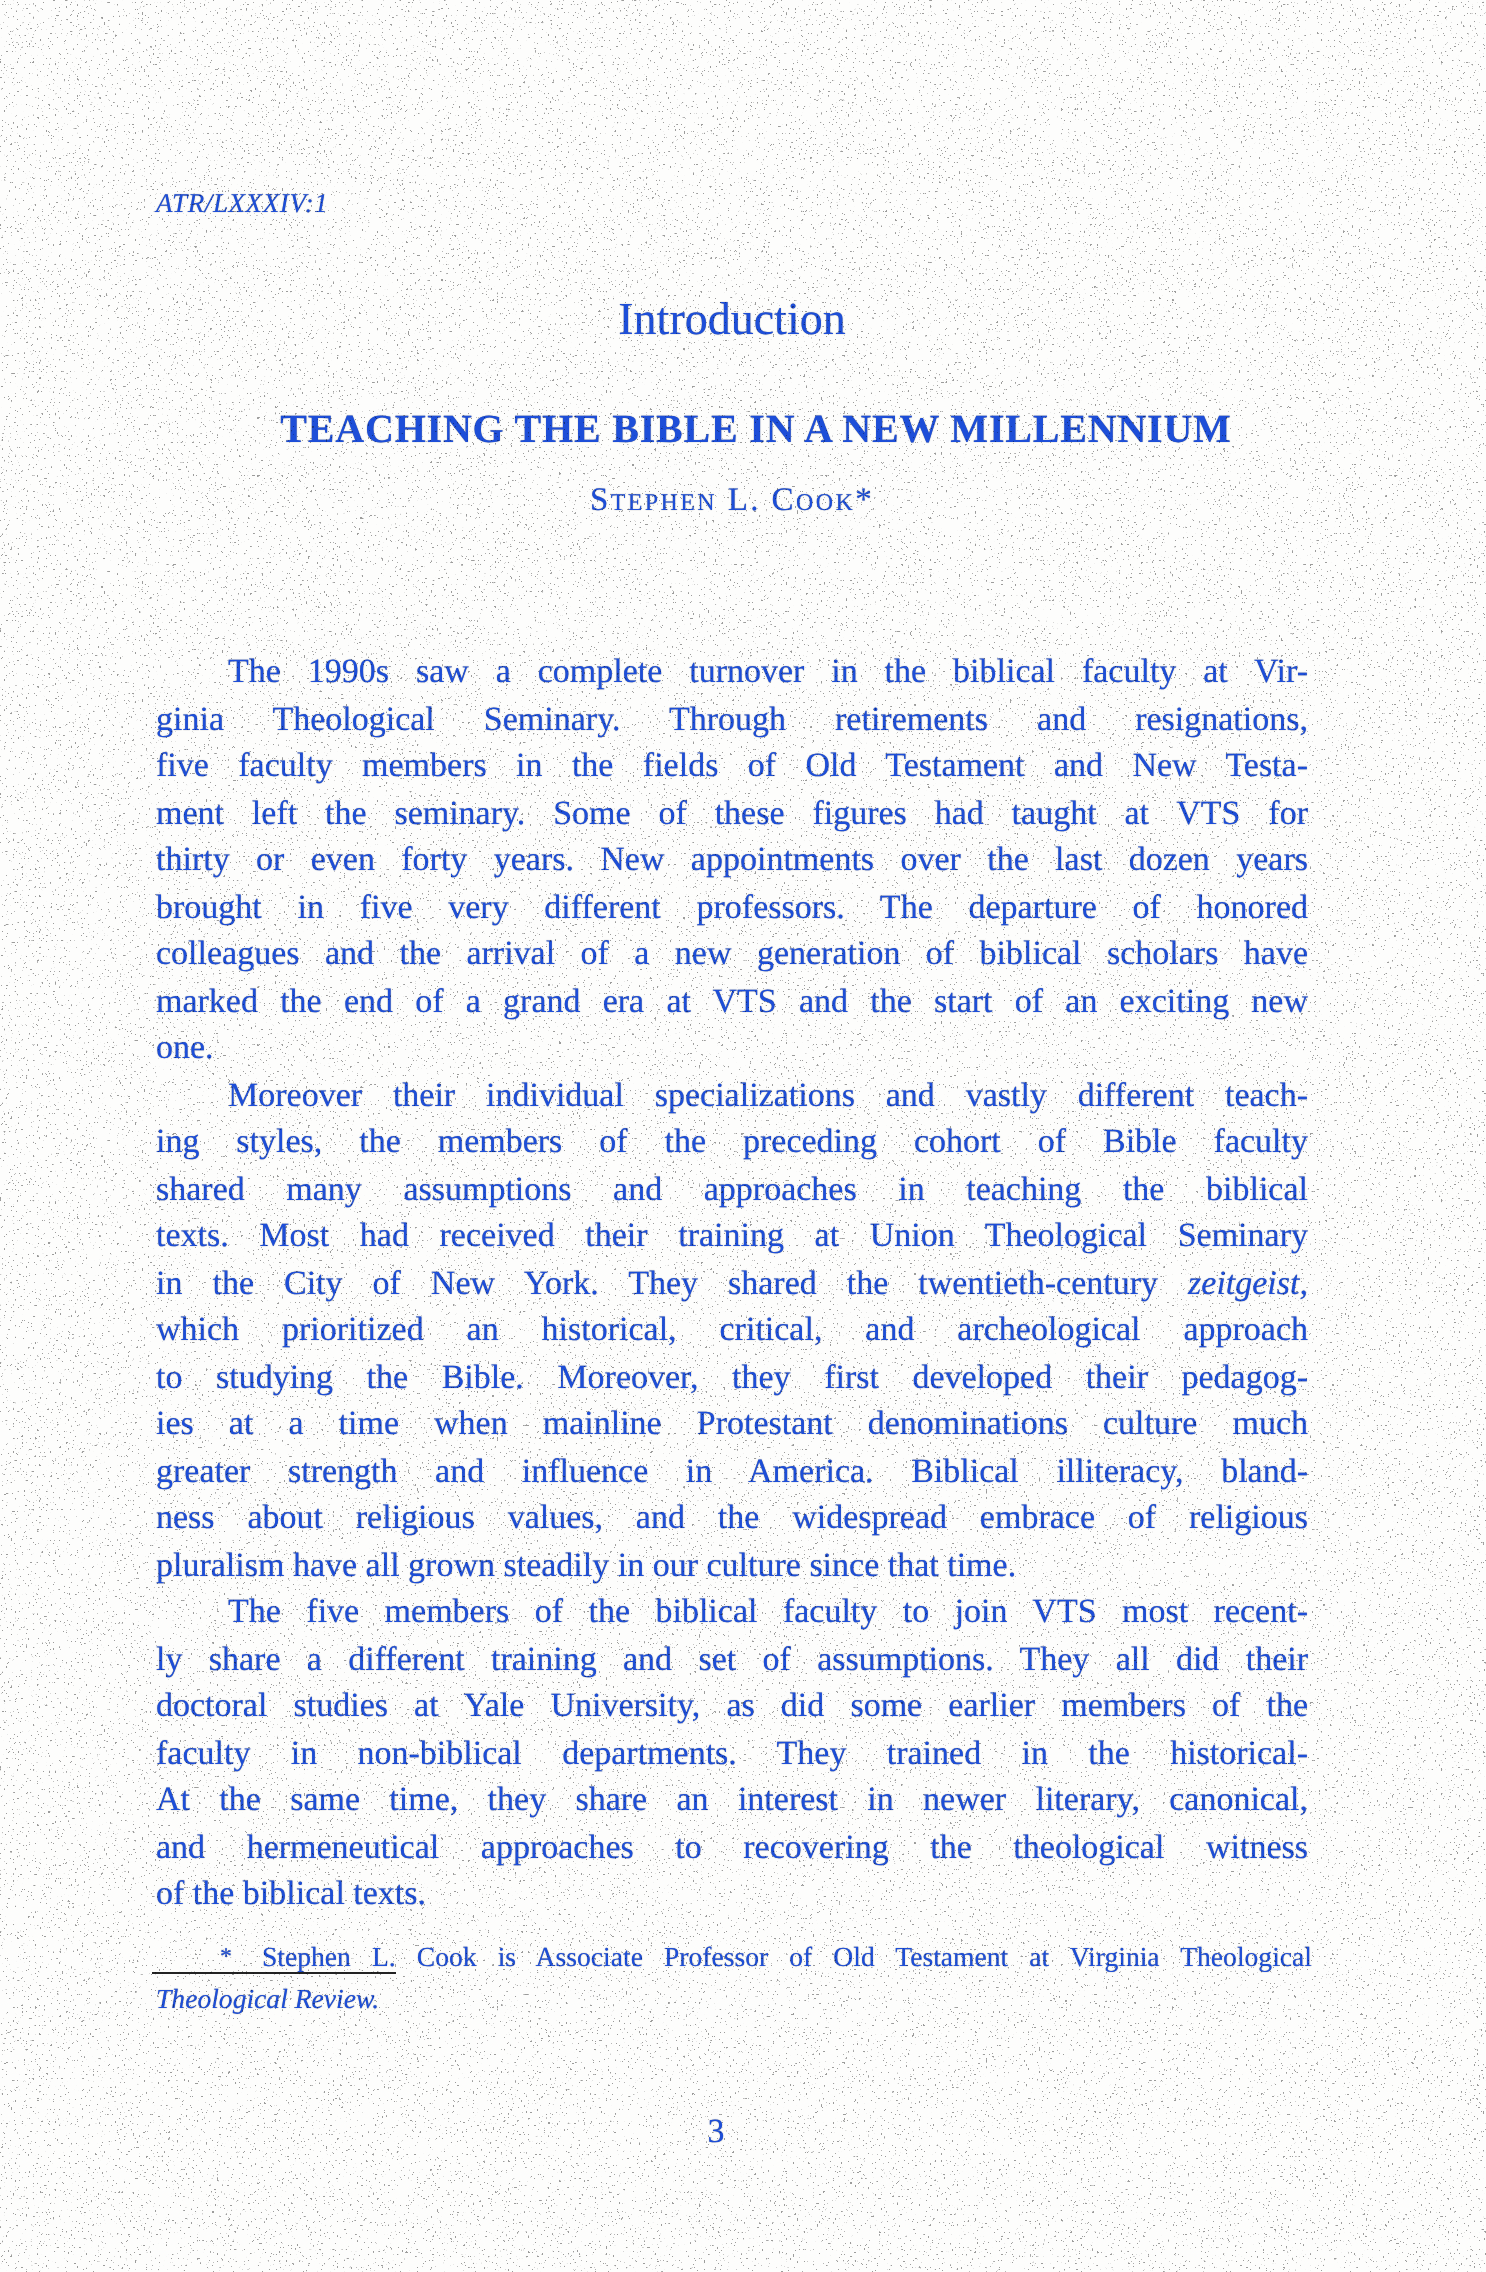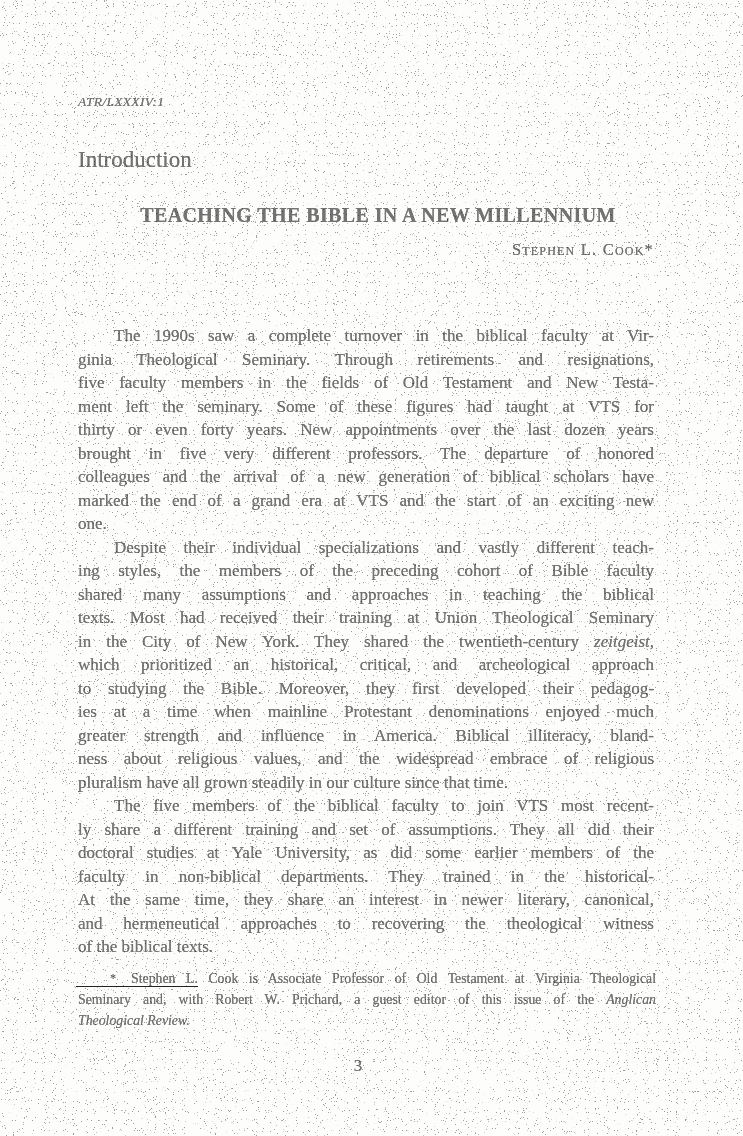--- a/index.html
+++ b/index.html
@@ -3,61 +3,61 @@
 <meta charset="utf-8">
 <style>
   html, body { margin: 0; padding: 0; background: #ffffff; }
   .page {
     position: relative;
     width: 743px;
     height: 1136px;
     background: #fdfdfc;
     overflow: hidden;
     font-family: "Liberation Serif", serif;
-    color: #737373;
+    color: #1d4ed8;
     text-shadow: 0 0 0.5px rgba(25,25,25,.55);
   }
   .noise {
     position: absolute;
     left: 0; top: 0;
     opacity: .38;
     pointer-events: none;
     z-index: 9;
   }
   .journal-header {
     position: absolute;
     left: 78px; top: 94px;
     font-style: italic;
     font-size: 13.5px;
     letter-spacing: .3px;
   }
   .section-title {
     position: absolute;
     left: 78px; top: 147px;
     width: 576px;
-    text-align: left;
+    text-align: center;
     font-size: 23px;
     font-weight: 400;
     margin: 0;
   }
   .article-title {
     position: absolute;
     left: 55px; top: 192px;
     width: 622px;
     text-align: center;
     font-size: 20px;
     font-weight: 700;
     letter-spacing: .4px;
     margin: 12px;
   }
   .author {
     position: absolute;
     left: 78px; top: 240px;
     width: 576px;
-    text-align: right;
+    text-align: center;
     font-variant: small-caps;
     font-size: 16.5px;
     letter-spacing: 1.2px;
   }
   .article-body {
     position: absolute;
     left: 78px; top: 324px;
     width: 576px;
     font-size: 17px;
     line-height: 23.5px;
@@ -122,48 +122,47 @@
         <div class="line"><span>ginia Theological Seminary. Through retirements and resignations,</span></div>
         <div class="line"><span>five faculty members in the fields of Old Testament and New Testa-</span></div>
         <div class="line"><span>ment left the seminary. Some of these figures had taught at VTS for</span></div>
         <div class="line"><span>thirty or even forty years. New appointments over the last dozen years</span></div>
         <div class="line"><span>brought in five very different professors. The departure of honored</span></div>
         <div class="line"><span>colleagues and the arrival of a new generation of biblical scholars have</span></div>
         <div class="line"><span>marked the end of a grand era at VTS and the start of an exciting new</span></div>
         <div class="line last"><span>one.</span></div>
       </div>
       <div class="para">
-        <div class="line first"><span>Despite their individual specializations and vastly different teach-</span></div>
+        <div class="line first"><span>Moreover their individual specializations and vastly different teach-</span></div>
         <div class="line"><span>ing styles, the members of the preceding cohort of Bible faculty</span></div>
         <div class="line"><span>shared many assumptions and approaches in teaching the biblical</span></div>
         <div class="line"><span>texts. Most had received their training at Union Theological Seminary</span></div>
         <div class="line"><span>in the City of New York. They shared the twentieth-century </span><em>zeitgeist,</em></div>
         <div class="line"><span>which prioritized an historical, critical, and archeological approach</span></div>
         <div class="line"><span>to studying the Bible. Moreover, they first developed their pedagog-</span></div>
-        <div class="line"><span>ies at a time when mainline Protestant denominations enjoyed much</span></div>
+        <div class="line"><span>ies at a time when mainline Protestant denominations culture much</span></div>
         <div class="line"><span>greater strength and influence in America. Biblical illiteracy, bland-</span></div>
         <div class="line"><span>ness about religious values, and the widespread embrace of religious</span></div>
         <div class="line last"><span>pluralism have all grown steadily in our culture since that time.</span></div>
       </div>
       <div class="para">
         <div class="line first"><span>The five members of the biblical faculty to join VTS most recent-</span></div>
         <div class="line"><span>ly share a different training and set of assumptions. They all did their</span></div>
         <div class="line"><span>doctoral studies at Yale University, as did some earlier members of the</span></div>
         <div class="line"><span>faculty in non-biblical departments. They trained in the historical-</span></div>
         <div class="line"><span>At the same time, they share an interest in newer literary, canonical,</span></div>
         <div class="line"><span>and hermeneutical approaches to recovering the theological witness</span></div>
         <div class="line last"><span>of the biblical texts.</span></div>
       </div>
     </div>
 
   <div class="fn-rule"></div>
 
   <div class="footnote" id="footnote">
       <div class="fn-line first"><span class="fn-marker">*</span><span>Stephen L. Cook is Associate Professor of Old Testament at Virginia Theological</span></div>
-      <div class="fn-line"><span>Seminary and, with Robert W. Prichard, a guest editor of this issue of the </span><em>Anglican</em></div>
       <div class="fn-line last"><em>Theological Review.</em></div>
     </div>
 
   <div class="page-number">3</div>
 
   <svg class="noise" width="743" height="1136" xmlns="http://www.w3.org/2000/svg" aria-hidden="true">
     <filter id="specks" x="0" y="0" width="100%" height="100%">
       <feTurbulence type="fractalNoise" baseFrequency="0.9" numOctaves="2" seed="11" stitchTiles="stitch"></feTurbulence>
       <feColorMatrix type="matrix" values="0 0 0 0 0  0 0 0 0 0  0 0 0 0 0  0 0 0 22 -15.4"></feColorMatrix>
     </filter>

